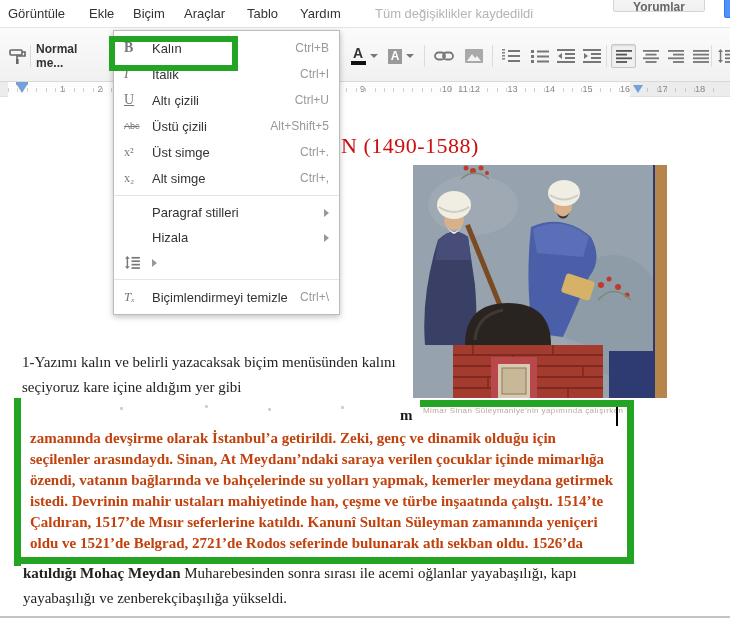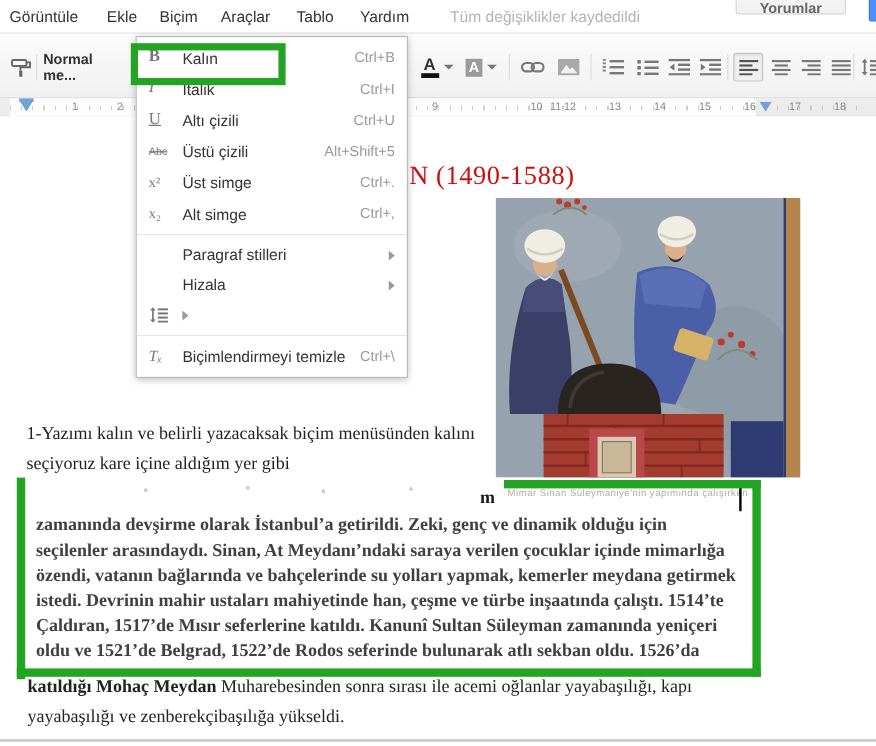--- a/index.html
+++ b/index.html
@@ -51,21 +51,21 @@
   .marker-bar { position:absolute; width:12px; height:3px; background:#73a1d8; top:0; }
 
   
   .doc { position:absolute; left:0; top:97px; width:730px; height:519px; background:#fff;
          font-family:"Liberation Serif", serif; color:#1a1a1a; }
   .doc-title { position:absolute; left:341px; top:36px; font-size:22px; color:#cc0e0e;
                white-space:nowrap; letter-spacing:.5px; }
   .instr { position:absolute; left:22px; top:253px; font-size:15px; line-height:25px;
            color:#222; white-space:nowrap; }
   .boldpara { position:absolute; left:30px; top:331px; font-size:15px; font-weight:bold;
-              line-height:21px; color:#404040; white-space:nowrap; }
+              line-height:21px; color:#c2410c; white-space:nowrap; }
   .lastpara { position:absolute; left:23px; top:464px; font-size:15px; line-height:25px;
               color:#222; white-space:nowrap; }
   .stray-m { position:absolute; left:400px; top:310px; font-size:15px; font-weight:bold; }
   .caption { position:absolute; left:423px; top:309px; width:240px;
              font-family:"Liberation Sans", sans-serif; }
   .cap1 { font-size:8px; color:#b9a9a2; white-space:nowrap; filter:blur(.4px); letter-spacing:.4px; }
   .cap2 { font-size:9.5px; color:#9b9b94; white-space:nowrap; filter:blur(.25px); margin-top:2px; }
   .caret { position:absolute; left:616px; top:309px; width:2px; height:20px; background:#000; }
   .speck { position:absolute; width:3px; height:3px; background:#666; opacity:.32; border-radius:1px; }
   .bottom-line { position:absolute; left:0; top:519px; width:730px; height:2px; background:#c4c4c4; }
@@ -356,21 +356,21 @@
       <div class="cap1">Mimar Sinan Süleymaniye'nin yapımında çalışırken</div>
     </div>
     <div class="caret"></div>
 
     <div class="boldpara">
       <div>zamanında devşirme olarak İstanbul’a getirildi. Zeki, genç ve dinamik olduğu için</div>
       <div>seçilenler arasındaydı. Sinan, At Meydanı’ndaki saraya verilen çocuklar içinde mimarlığa</div>
       <div>özendi, vatanın bağlarında ve bahçelerinde su yolları yapmak, kemerler meydana getirmek</div>
       <div>istedi. Devrinin mahir ustaları mahiyetinde han, çeşme ve türbe inşaatında çalıştı. 1514’te</div>
       <div>Çaldıran, 1517’de Mısır seferlerine katıldı. Kanunî Sultan Süleyman zamanında yeniçeri</div>
-      <div>oldu ve 1521’de Belgrad, 1522’de Rodos seferinde bulunarak atlı sekban oldu. 1526’da</div>
+      <div>oldu ve 1521’de Belgrad, 2721’de Rodos seferinde bulunarak atlı sekban oldu. 1526’da</div>
     </div>
 
     <div class="lastpara">
       <div>
         <span style="font-weight:bold">katıldığı Mohaç Meydan</span><span> Muharebesinden sonra sırası ile acemi oğlanlar yayabaşılığı, kapı</span>
       </div>
       <div>yayabaşılığı ve zenberekçibaşılığa yükseldi.</div>
     </div>
 
     <div class="bottom-line"></div>

